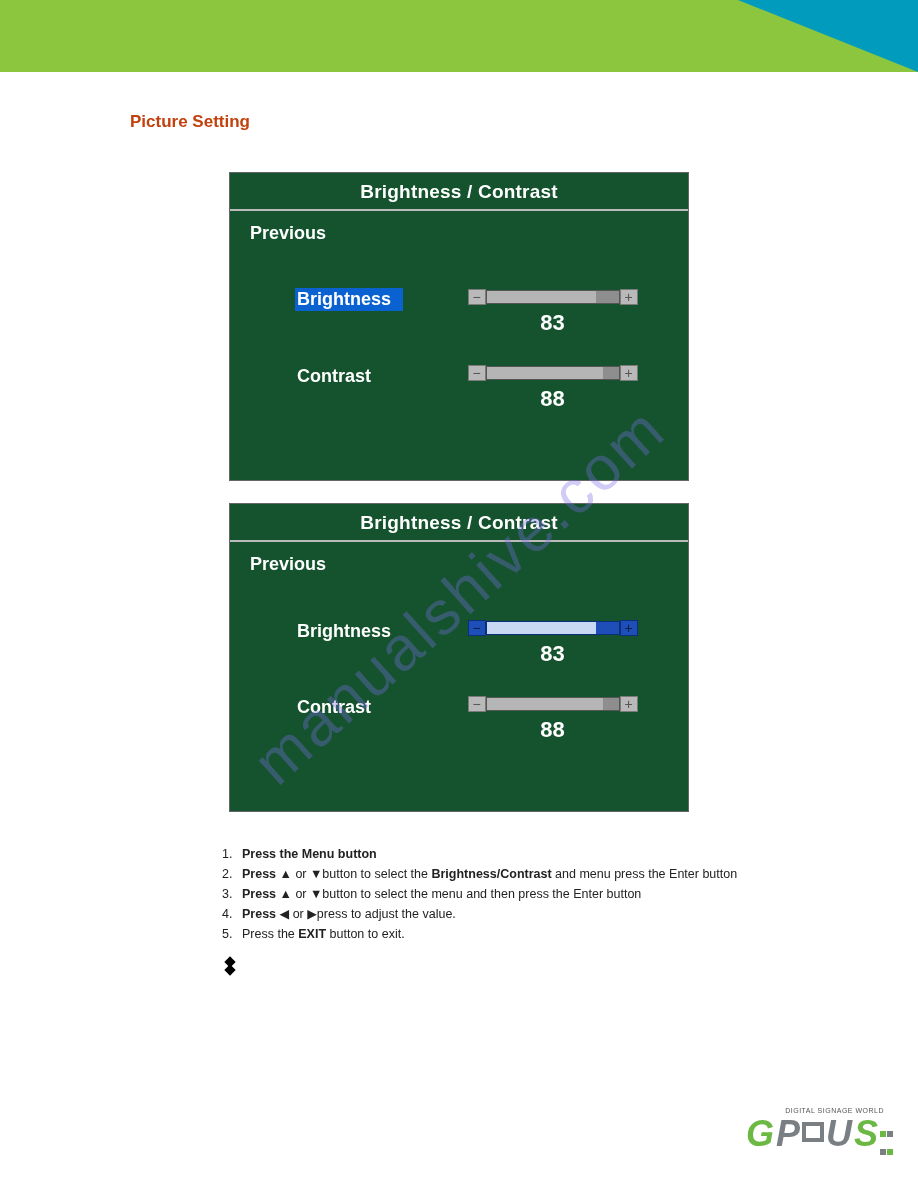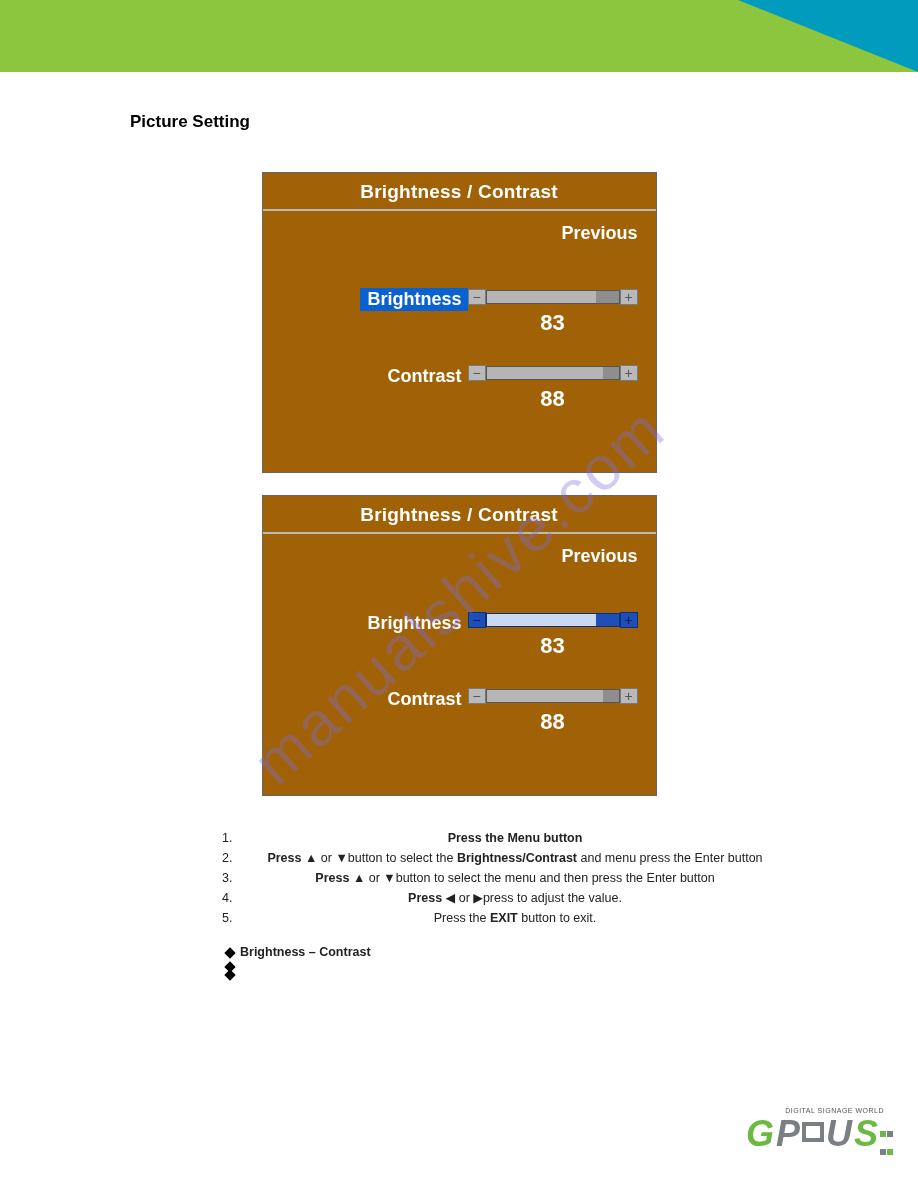--- a/index.html
+++ b/index.html
@@ -24,48 +24,47 @@
     border-top: 72px solid #009bbd;
     border-left: 180px solid transparent;
   }
   .page {
     padding: 40px 130px 0 130px;
     position: relative;
   }
   .section-title {
     font-size: 17px;
     font-weight: bold;
-    color: #000000;
+    color: #c2410c;
     margin-bottom: 40px;
   }
   .osd-wrap {
     display: flex;
     flex-direction: column;
     align-items: center;
     gap: 22px;
   }
   .osd {
-    width: 395px;
-    background: #a16207;
+    width: 460px;
+    background: #14532d;
     border: 1px solid #666;
     color: #fff;
     font-family: Arial, sans-serif;
   }
   .osd-title {
     border-bottom: 2px solid #bbb;
     text-align: center;
     font-size: 19px;
     font-weight: bold;
     padding: 8px 0 6px 0;
     letter-spacing: 0.2px;
   }
   .osd-body {
-    padding: 12px 18px 32px 18px;
+    padding: 12px 18px 40px 18px;
     min-height: 245px;
-    text-align: right;
   }
   .osd-prev {
     font-size: 18px;
     font-weight: bold;
     margin-bottom: 44px;
     padding-left: 2px;
   }
   .osd-row {
     display: flex;
     align-items: flex-start;
@@ -132,21 +131,20 @@
     margin-top: 4px;
     font-size: 22px;
     font-weight: bold;
     color: #fff;
   }
   .instructions {
     margin: 32px 0 0 80px;
     font-size: 12.5px;
     color: #222;
     line-height: 1.6;
-    text-align: center;
   }
   .instructions ol {
     list-style: decimal;
     padding-left: 26px;
   }
   .instructions li { padding-left: 6px; }
   .bullets {
     margin: 14px 0 0 16px;
     font-size: 12.5px;
   }
@@ -320,24 +318,20 @@
         <b>Press </b><span>◀</span><span> or </span><span>▶</span><span>press to adjust the value.</span>
       </li>
       <li>
         <span>Press the </span><b>EXIT</b><span> button to exit.</span>
       </li>
     </ol>
 
     <div class="bullets">
       <div class="row">
         <span class="diamond"></span>
-        <b>Brightness – Contrast</b>
-      </div>
-      <div class="row">
-        <span class="diamond"></span>
         <span></span>
       </div>
       <div class="row">
         <span class="diamond"></span>
         <span></span>
       </div>
     </div>
   </div>
 
 </div>

